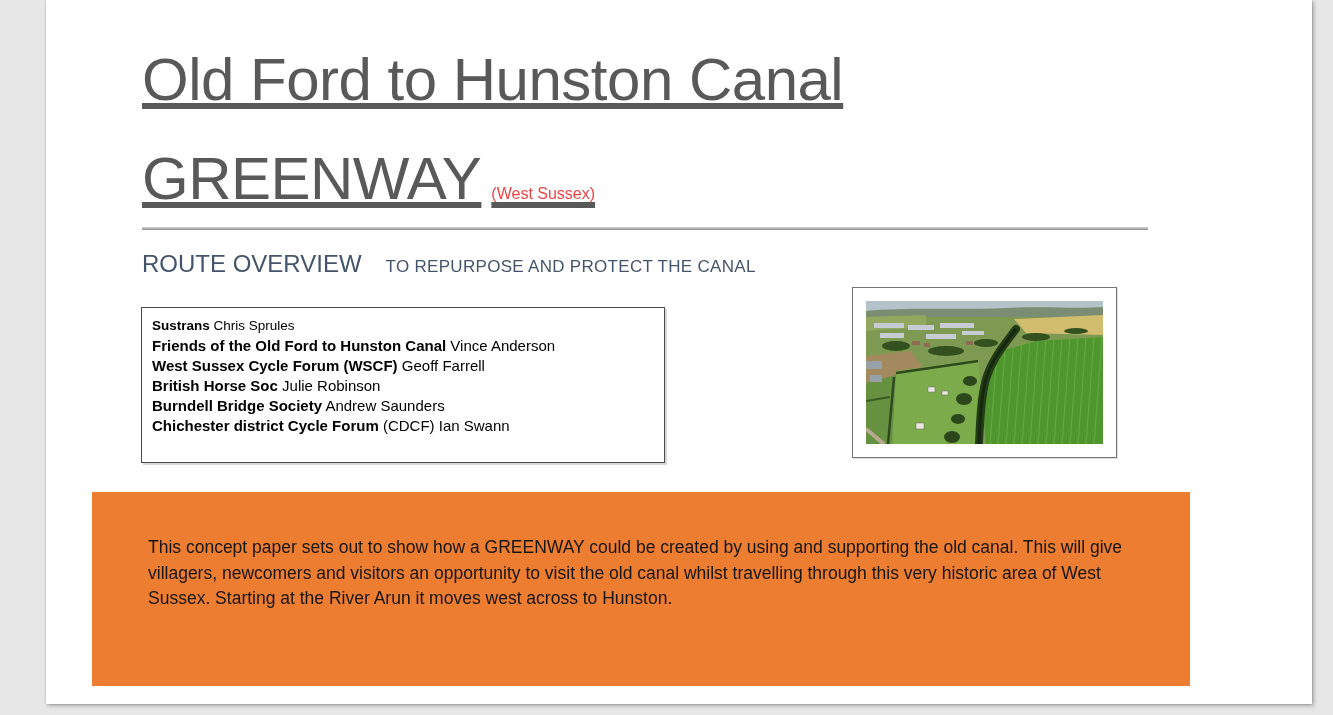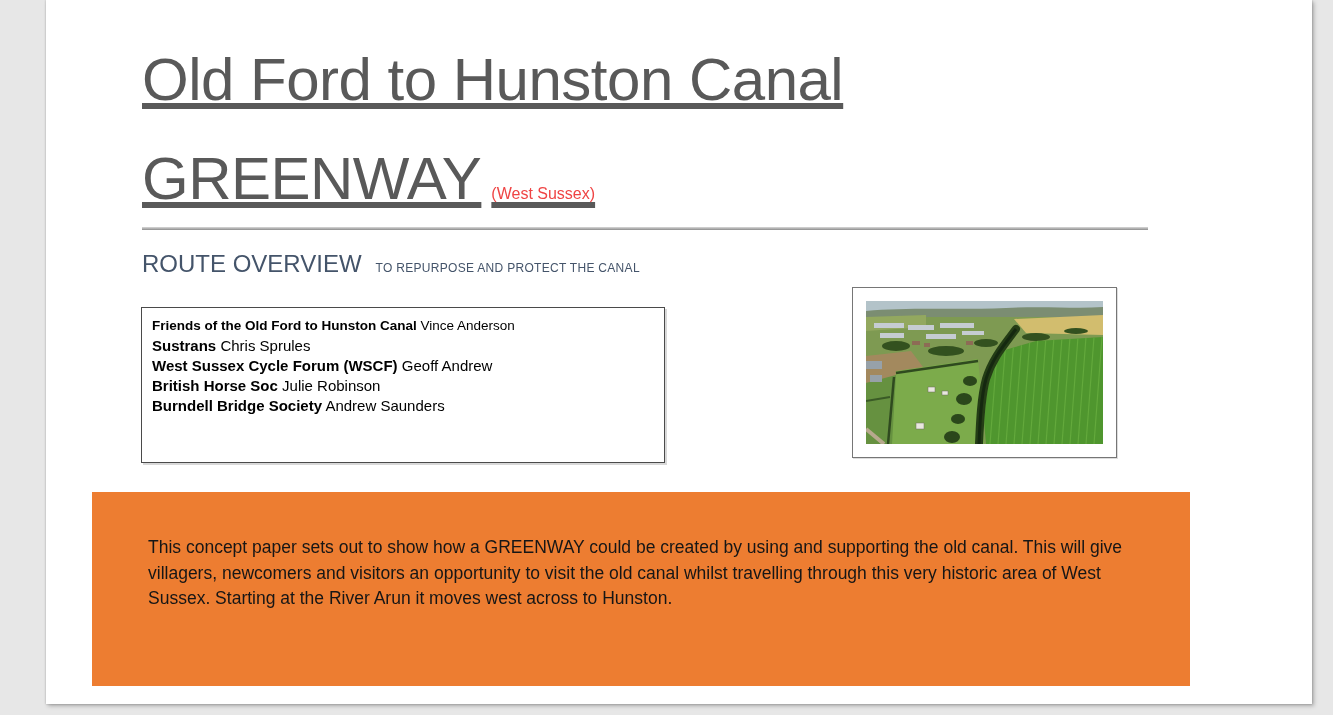--- a/index.html
+++ b/index.html
@@ -24,21 +24,21 @@
   }
   .title-rule {
     position:absolute; left:96px; top:227px; width:1006px; height:3px;
     background:linear-gradient(#d9d9d9,#8c8c8c);
   }
   .section-heading {
     position:absolute; left:96px; top:250px; width:1000px;
     font-size:24px; color:#44546A; white-space:nowrap;
   }
   .section-heading-sub {
-    font-size:12px; letter-spacing:0.3px; margin-left:14px;
+    font-size:17px; letter-spacing:0.3px; margin-left:24px;
   }
   .stakeholder-box {
     position:absolute; left:95px; top:307px; width:524px; height:156px;
     border:1px solid #4a4a4a; box-shadow:2px 2px 0 #d8d8d8;
     padding:8px 10px; background:#fff;
     font-size:15px; line-height:20px; color:#000;
   }
   .s-row { white-space:nowrap; }
   .s-row:first-child { font-size:13.5px; }
   .s-row b { font-weight:bold; }
@@ -64,25 +64,26 @@
     <div><span>GREENWAY</span><span class="title-suffix">(West Sussex)</span></div>
   </div>
 
   <div class="title-rule"></div>
 
   <div class="section-heading">
     <span>ROUTE OVERVIEW</span><span class="section-heading-sub">TO REPURPOSE AND PROTECT THE CANAL</span>
   </div>
 
   <div class="stakeholder-box">
+    <div class="s-row"><b>Sustrans</b> <span>Chris Sprules</span></div>
     <div class="s-row"><b>Friends of the Old Ford to Hunston Canal</b> <span>Vince Anderson</span></div>
-    <div class="s-row"><b>Sustrans</b> <span>Chris Sprules</span></div>
-    <div class="s-row"><b>West Sussex Cycle Forum (WSCF)</b> <span>Geoff Andrew</span></div>
+    <div class="s-row"><b>West Sussex Cycle Forum (WSCF)</b> <span>Geoff Farrell</span></div>
     <div class="s-row"><b>British Horse Soc</b> <span>Julie Robinson</span></div>
     <div class="s-row"><b>Burndell Bridge Society</b> <span>Andrew Saunders</span></div>
+    <div class="s-row"><b>Chichester district Cycle Forum</b> <span>(CDCF) Ian Swann</span></div>
   </div>
 
   <div class="photo-frame">
     <svg viewBox="0 0 237 143" preserveAspectRatio="none">
 
       <rect x="0" y="0" width="237" height="143" fill="#7e9a52"></rect>
 
       <rect x="0" y="0" width="237" height="16" fill="#b3c3c9"></rect>
       <path d="M0,16 L0,10 C40,6 90,9 140,7 C180,5 210,8 237,6 L237,16 Z" fill="#7b8d72"></path>
 

